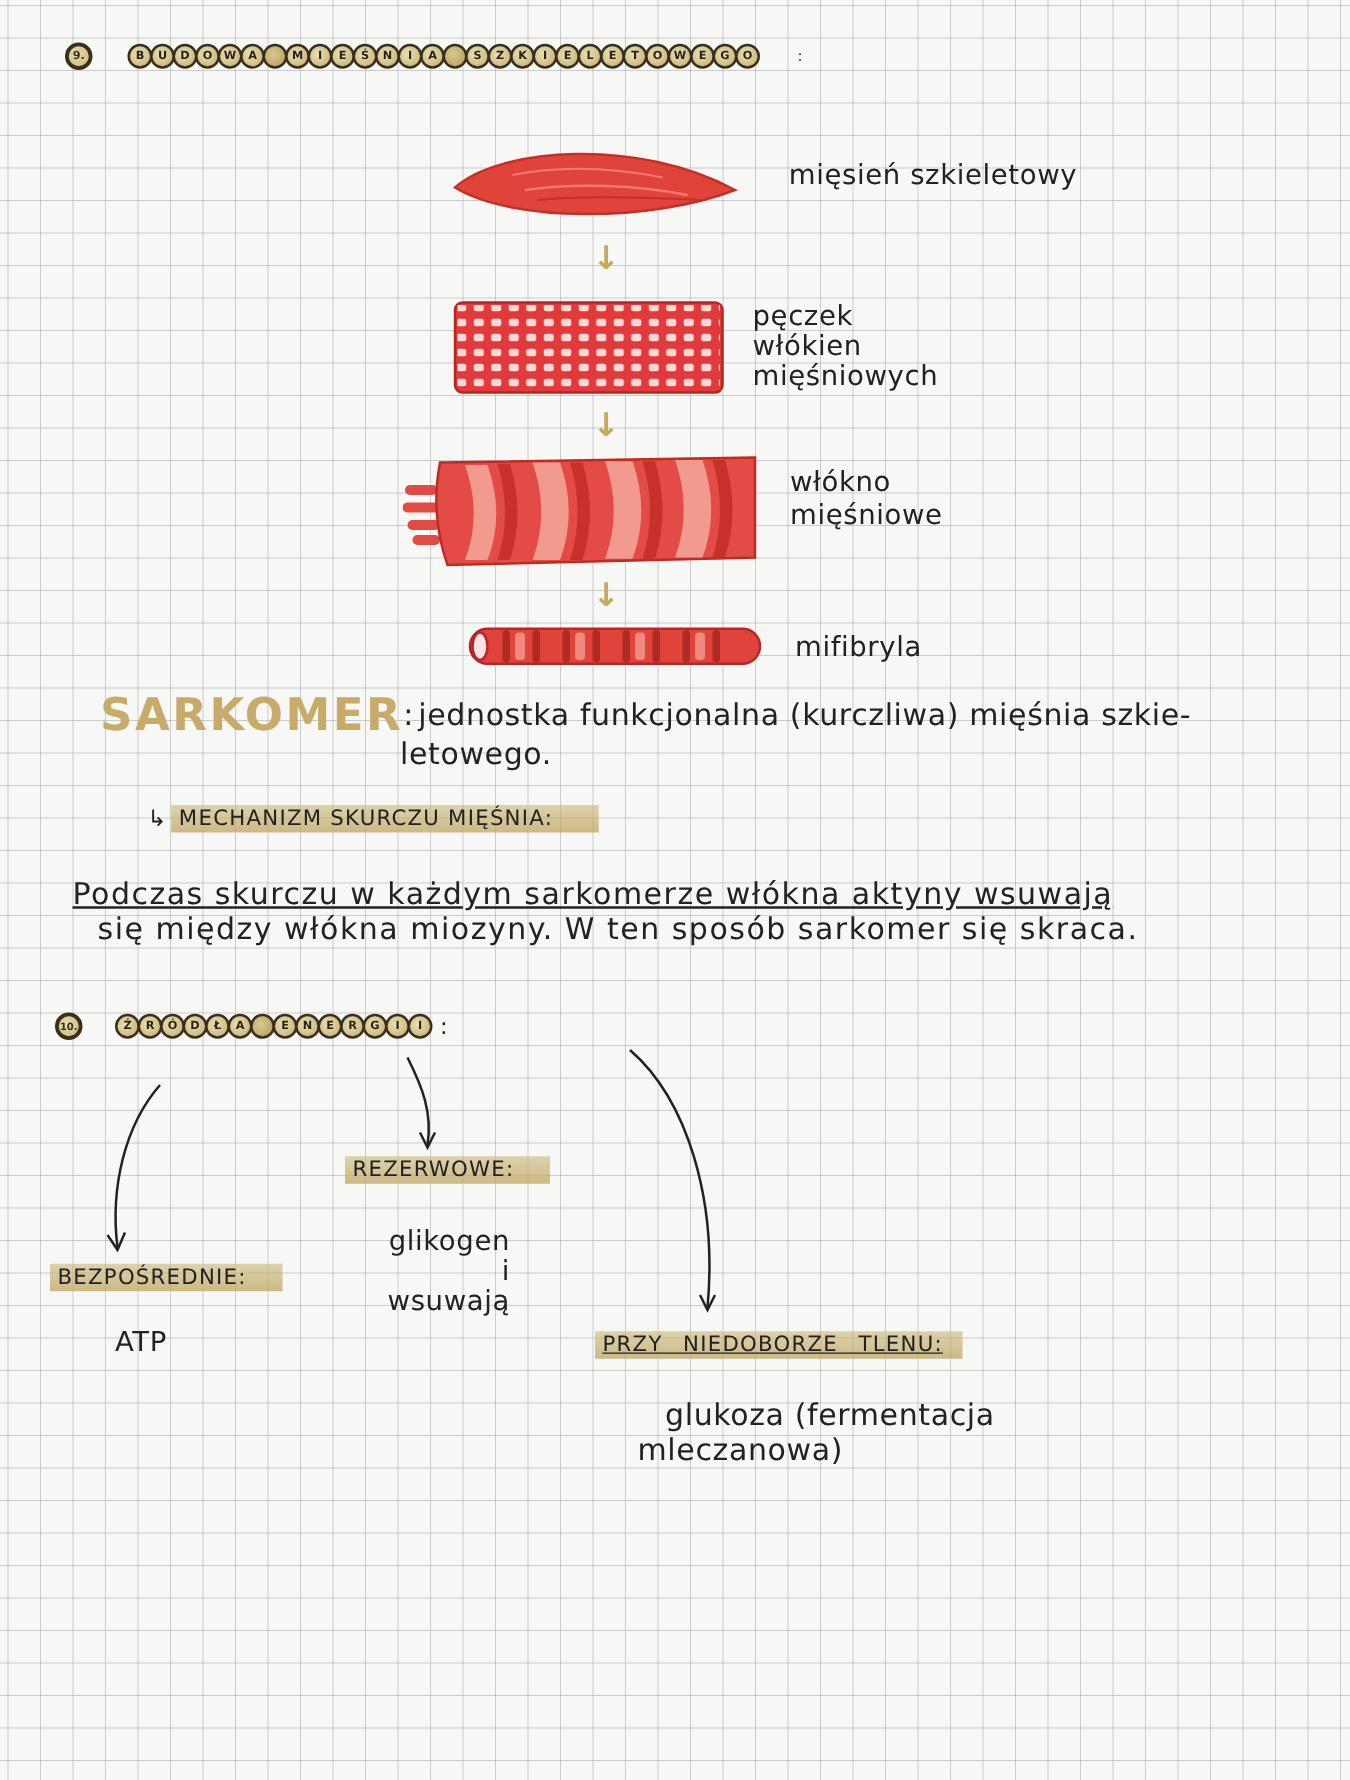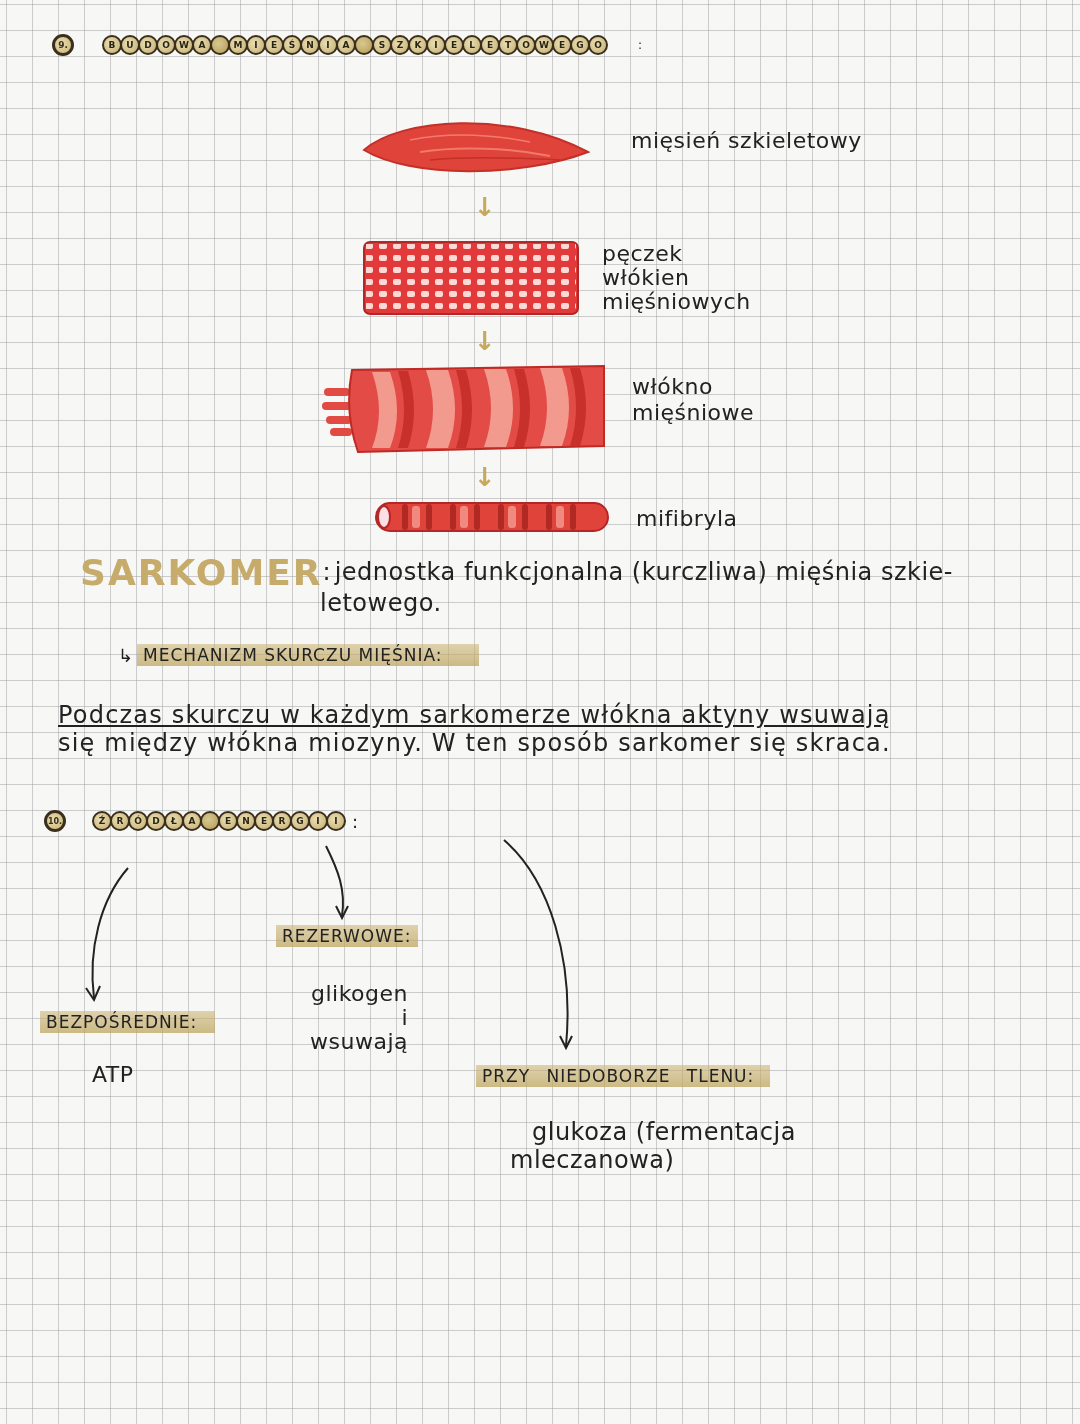--- a/index.html
+++ b/index.html
@@ -173,21 +173,21 @@
   <span class="body-text">:</span>
   <span class="body-text hand" style="margin-left:4px;">jednostka funkcjonalna (kurczliwa) mięśnia szkie-</span>
 </div>
 <div class="abs hand body-text" style="left:320px; top:590px;">letowego.</div>
 
 <div class="abs" style="left:118px; top:644px; display:flex; align-items:center;">
   <span style="font-size:18px; margin-right:4px;">↳</span>
   <span class="hl" style="padding-right:36px;">MECHANIZM SKURCZU MIĘŚNIA:</span>
 </div>
 <div class="abs hand body-text" style="left:58px; top:702px; letter-spacing:1.2px;text-decoration:underline;">Podczas skurczu w każdym sarkomerze włókna aktyny wsuwają</div>
-<div class="abs hand body-text" style="left:58px; top:730px; letter-spacing:1.2px;">się między włókna miozyny. W ten sposób sarkomer się skraca.</div>
+<div class="abs hand body-text" style="left:58px; top:730px; letter-spacing:1.2px;padding-left:20px;">się między włókna miozyny. W ten sposób sarkomer się skraca.</div>
 
 <div class="abs" style="left:44px; top:810px; display:flex; align-items:center; gap:28px;">
   <div class="num-badge" style="font-size:8px;">10.</div>
   <div style="display:flex; align-items:center;">
     <div class="beads" id="beads10">
         <div class="bead">Ź</div>
         <div class="bead">R</div>
         <div class="bead">Ó</div>
         <div class="bead">D</div>
         <div class="bead">Ł</div>
@@ -210,30 +210,30 @@
     <path d="M128,868 C100,900 88,950 94,998"></path>
     <path d="M86,988 L94,1000 L100,986"></path>
     <path d="M326,846 C338,870 346,890 342,916"></path>
     <path d="M336,906 L342,918 L348,906"></path>
     <path d="M504,840 C550,880 574,960 566,1046"></path>
     <path d="M560,1036 L566,1048 L572,1036"></path>
   </g>
 </svg>
 
 <div class="abs" style="left:40px; top:1012px;">
-  <span class="hl" style="padding-right:18px;">BEZPOŚREDNIE:</span>
+  <span class="hl" style="padding-right:29px;">BEZPOŚREDNIE:</span>
 </div>
 <div class="abs hand" style="left:92px; top:1062px; font-size:22px;">ATP</div>
 
 <div class="abs" style="left:276px; top:926px;">
-  <span class="hl" style="padding-right:6px;">REZERWOWE:</span>
+  <span class="hl" style="padding-right:28px;">REZERWOWE:</span>
 </div>
 <div class="abs hand" style="left:298px; top:980px; font-size:22px; line-height:28px; text-align:right; width:110px;">
   <div>glikogen</div>
   <div style="line-height:20px;">i</div>
   <div>wsuwają</div>
 </div>
 
 <div class="abs" style="left:476px; top:1066px;">
-  <span class="hl" style="padding-right:16px; word-spacing:10px;">PRZY NIEDOBORZE TLENU:</span>
+  <span class="hl" style="padding-right:16px; word-spacing:10px;text-decoration:underline;">PRZY NIEDOBORZE TLENU:</span>
 </div>
 <div class="abs hand" style="left:532px; top:1118px; font-size:24px;">glukoza (fermentacja</div>
 <div class="abs hand" style="left:510px; top:1146px; font-size:24px;">mleczanowa)</div>
 
 </body></html>

